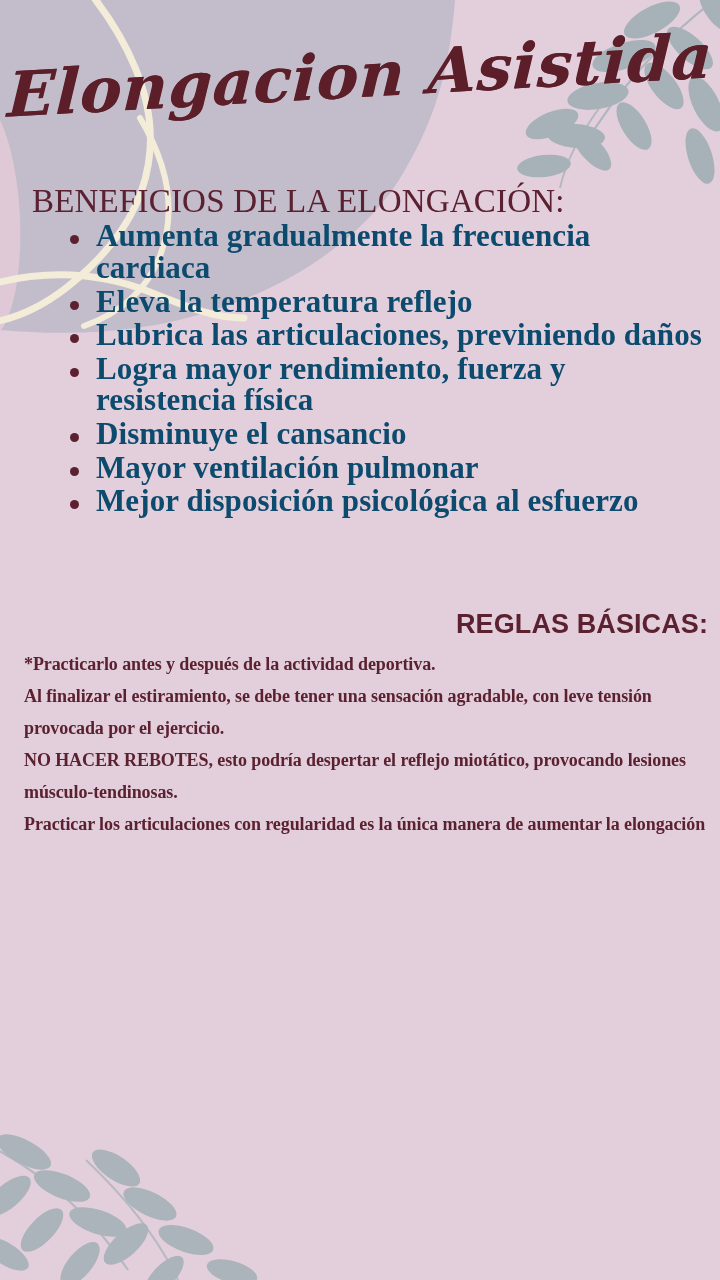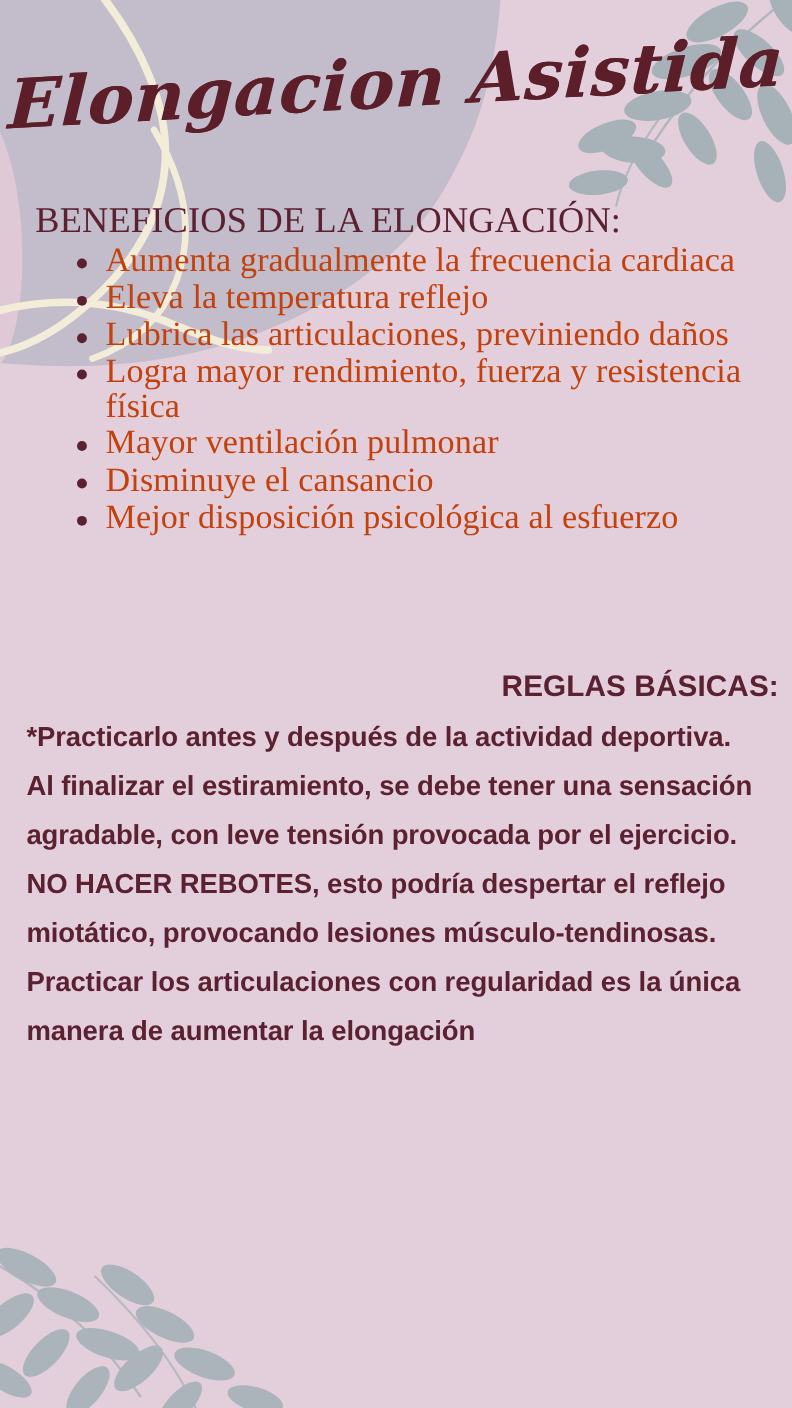--- a/index.html
+++ b/index.html
@@ -64,26 +64,27 @@
     white-space:nowrap;
   }
   ul.benefits-list {
     list-style:none;
     margin-top:2px;
     padding-left:38px;
   }
   ul.benefits-list li {
     font-family:"Liberation Serif", serif;
     font-size:31px;
-    color:#c2410c;
+    color:#0c4a6e;
     line-height:1.02;
     position:relative;
     padding-left:26px;
     margin-bottom:2px;
     letter-spacing:0.1px;
+    font-weight:bold;
   }
   ul.benefits-list li::before {
     content:"";
     position:absolute;
     left:0;
     top:15px;
     width:9px;
     height:9px;
     border-radius:50%;
     background:#5b2130;
@@ -99,23 +100,23 @@
   .rules-heading {
     font-family:"Liberation Sans", sans-serif;
     font-weight:700;
     font-size:27px;
     color:#5b2130;
     line-height:1.78;
     letter-spacing:0.1px;
     text-align:right;
   }
   .rules p {
-    font-family:Liberation Sans, sans-serif;
+    font-family:Liberation Serif, serif;
     font-weight:700;
-    font-size:25px;
+    font-size:18px;
     color:#5b2130;
     line-height:1.78;
     letter-spacing:-0.1px;
   }
 </style>
 </head>
 <body>
 
 <svg id="bg-decor" viewBox="0 0 720 1280" xmlns="http://www.w3.org/2000/svg">
 
@@ -191,22 +192,22 @@
   <div class="title">Elongacion Asistida</div>
 </div>
 
 <section class="benefits">
   <h2 class="benefits-heading">BENEFICIOS DE LA ELONGACIÓN:</h2>
   <ul class="benefits-list">
     <li>Aumenta gradualmente la frecuencia cardiaca</li>
     <li>Eleva la temperatura reflejo</li>
     <li>Lubrica las articulaciones, previniendo daños</li>
     <li>Logra mayor rendimiento, fuerza y resistencia física</li>
+    <li>Disminuye el cansancio</li>
     <li>Mayor ventilación pulmonar</li>
-    <li>Disminuye el cansancio</li>
     <li>Mejor disposición psicológica al esfuerzo</li>
   </ul>
 </section>
 
 <section class="rules">
   <h2 class="rules-heading">REGLAS BÁSICAS:</h2>
   <p>*Practicarlo antes y después de la actividad deportiva.</p>
   <p>Al finalizar el estiramiento, se debe tener una sensación agradable, con leve tensión provocada por el ejercicio.</p>
   <p>NO HACER REBOTES, esto podría despertar el reflejo miotático, provocando lesiones músculo-tendinosas.</p>
   <p>Practicar los articulaciones con regularidad es la única manera de aumentar la elongación</p>

